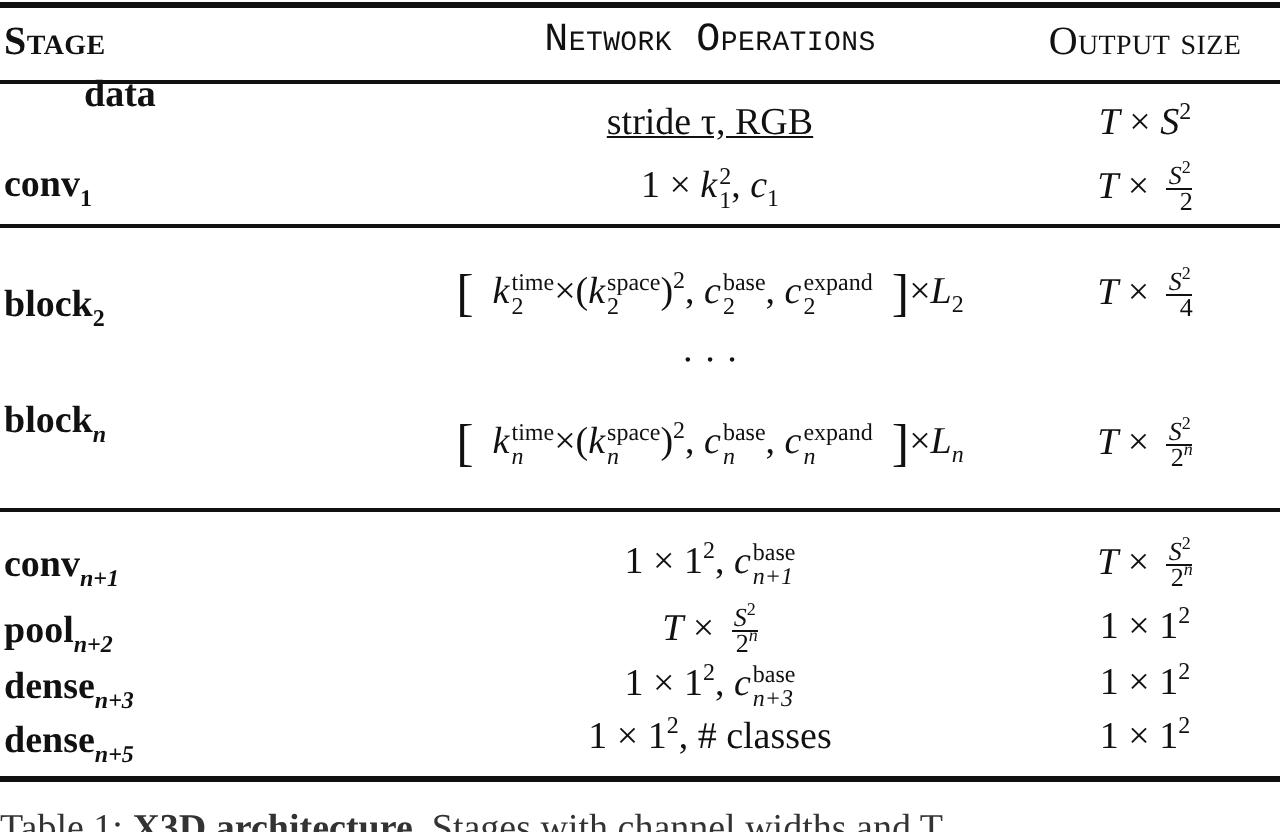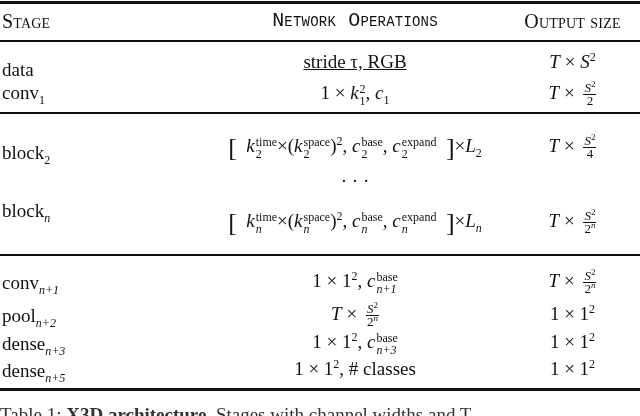--- a/index.html
+++ b/index.html
@@ -2,47 +2,47 @@
 <html><head>
 <meta charset="utf-8">
 <style>
   html, body { margin:0; padding:0; background:#ffffff; }
   body { width:640px; height:416px; overflow:hidden; position:relative;
          font-family:"Liberation Serif","DejaVu Serif",serif; color:#111; }
   .rule { position:absolute; left:0; width:640px; background:#111; }
   .thick { height:2.5px; }
   .thin { height:1.5px; }
   .cell { position:absolute; font-size:19px; white-space:nowrap; line-height:22px; }
-  .c1 { left:2px; }
+  .c1 { left:2px;font-weight:bold; }
   .c2 { left:170px; width:370px; text-align:center; }
   .c3 { left:505px; width:135px; text-align:center; }
   .hdr { font-variant: small-caps; font-size:20px; letter-spacing:0.2px; }
   .it { font-style:italic; }
   sub, sup { font-size:12px; line-height:0; }
   .sb { display:inline-block; vertical-align:middle; line-height:12px; font-size:12px; text-align:left; margin-left:1px; }
   .sb span { display:block; }
-  .frac { display:inline-block; vertical-align:middle; text-align:center; font-size:13px; line-height:12px; margin-left:4px; }
+  .frac { display:inline-block; vertical-align:middle; text-align:right; font-size:13px; line-height:12px; margin-left:4px; }
   .frac .num { display:block; border-bottom:1px solid #111; padding:0 1px; }
   .frac .den { display:block; }
   .bracket { font-size:26px; font-weight:lighter; vertical-align:middle; line-height:22px; }
   .caption { position:absolute; left:0; top:404px; font-size:19px; color:#333; white-space:nowrap; }
   .caption b { font-weight:bold; }
 </style>
 </head>
 <body>
 
 <div class="rule thick" style="top:1px;"></div>
 
 <div class="cell c1 hdr" style="top:10px;">Stage</div>
 <div class="cell c2 hdr" style="top:10px;font-family:Liberation Mono, monospace;">Network Operations</div>
 <div class="cell c3 hdr" style="top:10px;">Output size</div>
 
 <div class="rule thin" style="top:40px;"></div>
 
-<div class="cell c1" style="top:59px;"><span>data</span></div>
+<div class="cell c1" style="top:37px;margin-left:40px;"><span>data</span></div>
 <div class="cell c2" style="top:51px;text-decoration:underline;"><span>stride τ, RGB</span></div>
 <div class="cell c3" style="top:51px;"><span class="it">T</span> × <span class="it">S</span><sup>2</sup></div>
 
 <div class="cell c1" style="top:82px;"><span>conv</span><sub>1</sub></div>
 <div class="cell c2" style="top:82px;">1 × <span class="it">k</span><span class="sb"><span>2</span><span>1</span></span>, <span class="it">c</span><sub>1</sub></div>
 <div class="cell c3" style="top:82px;"><span class="it">T</span> × <span class="frac"><span class="num"><span class="it">S</span><sup style="font-size:9px">2</sup></span><span class="den">2</span></span></div>
 
 <div class="rule thin" style="top:112px;"></div>
 
 <div class="cell c1" style="top:142px;"><span>block</span><sub>2</sub></div>

